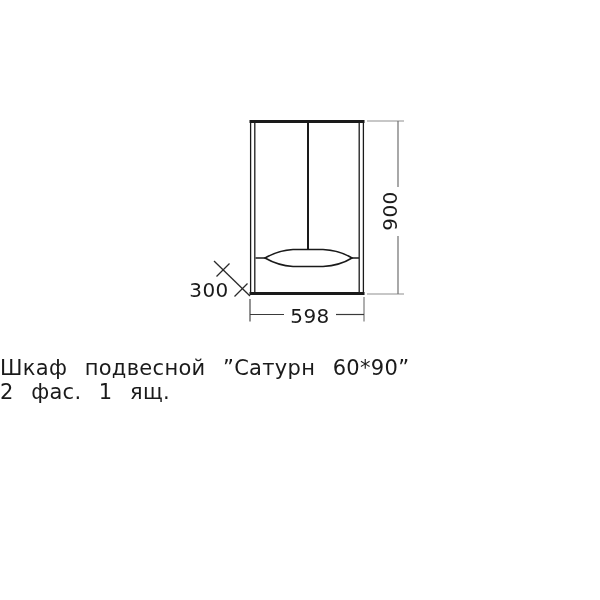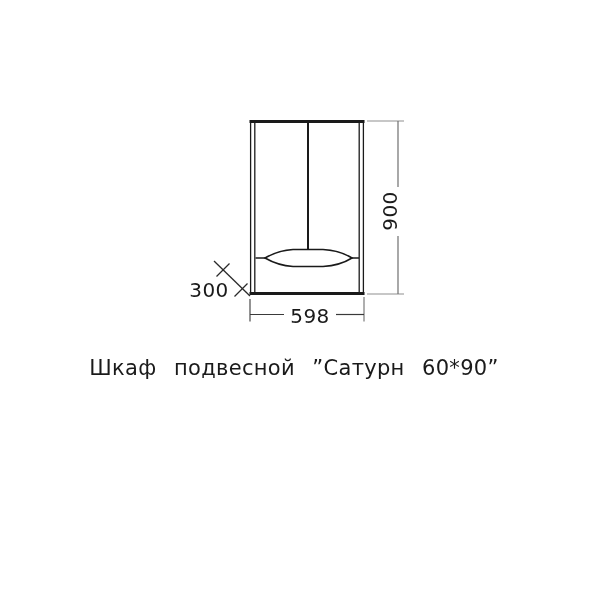--- a/index.html
+++ b/index.html
@@ -28,21 +28,20 @@
     font-family: "DejaVu Sans", sans-serif;
     font-size: 20px;
     fill: #1a1a1a;
     letter-spacing: 0.5px;
   }
   .caption {
     position: absolute;
     left: 0;
     top: 357px;
     width: 588px;
-    text-align: center;
     color: #1a1a1a;
     font-size: 21px;
     line-height: 23.5px;
     word-spacing: 0.5em;
     letter-spacing: 0.3px;
     white-space: nowrap;
   }
   .caption div { height: 23.5px; }
 </style>
 </head>
@@ -90,15 +89,16 @@
     <g>
       <line x1="214" y1="261" x2="250" y2="296" stroke="#2a2a2a" stroke-width="1.3"></line>
       <line x1="216.5" y1="276.5" x2="229.5" y2="263.5" stroke="#2a2a2a" stroke-width="1.3"></line>
       <line x1="234.5" y1="296.5" x2="247.5" y2="283.5" stroke="#2a2a2a" stroke-width="1.3"></line>
       <text x="209" y="290" text-anchor="middle" dominant-baseline="central" class="dim-text">300</text>
     </g>
   </svg>
 
   <div class="caption">
     <div>Шкаф подвесной ”Сатурн 60*90”</div>
+    <div>2 фас. 1 ящ.</div>
   </div>
 
 </div>
 
 </body></html>

